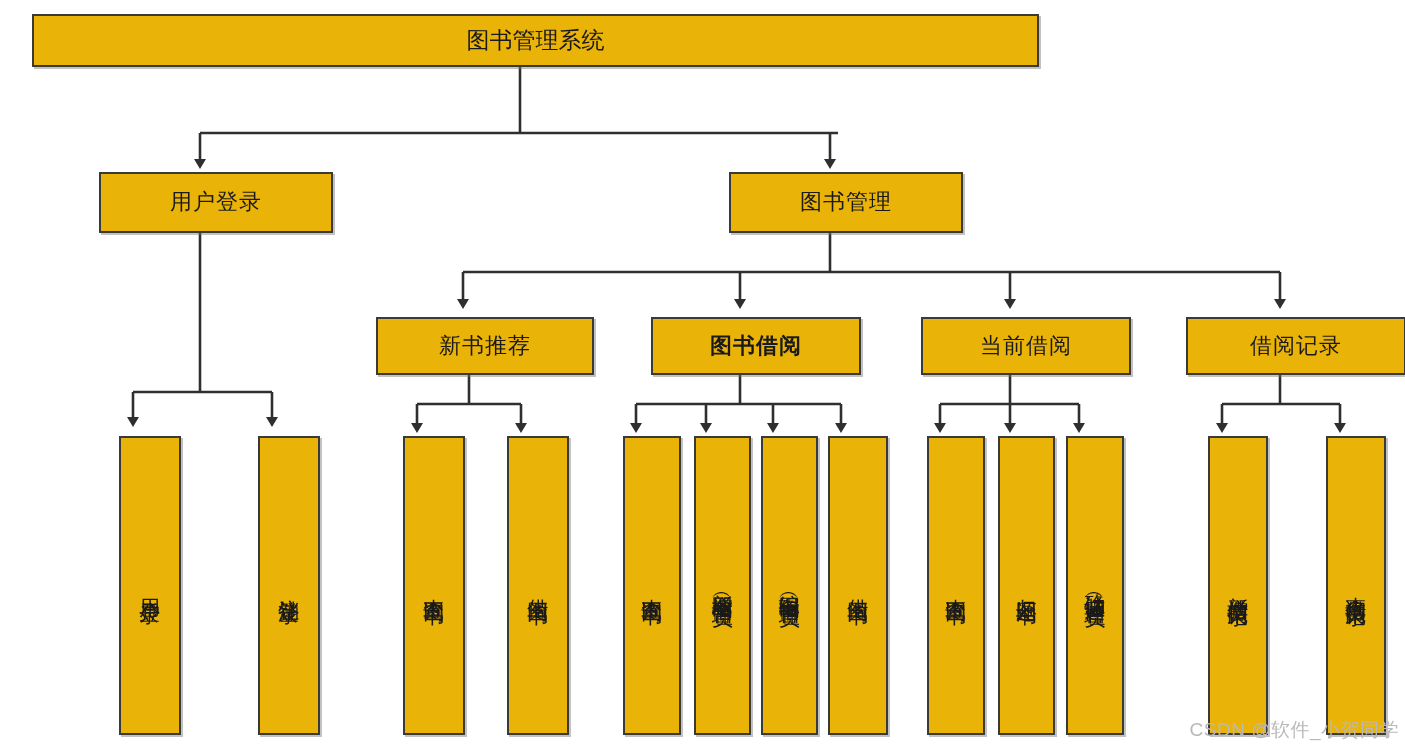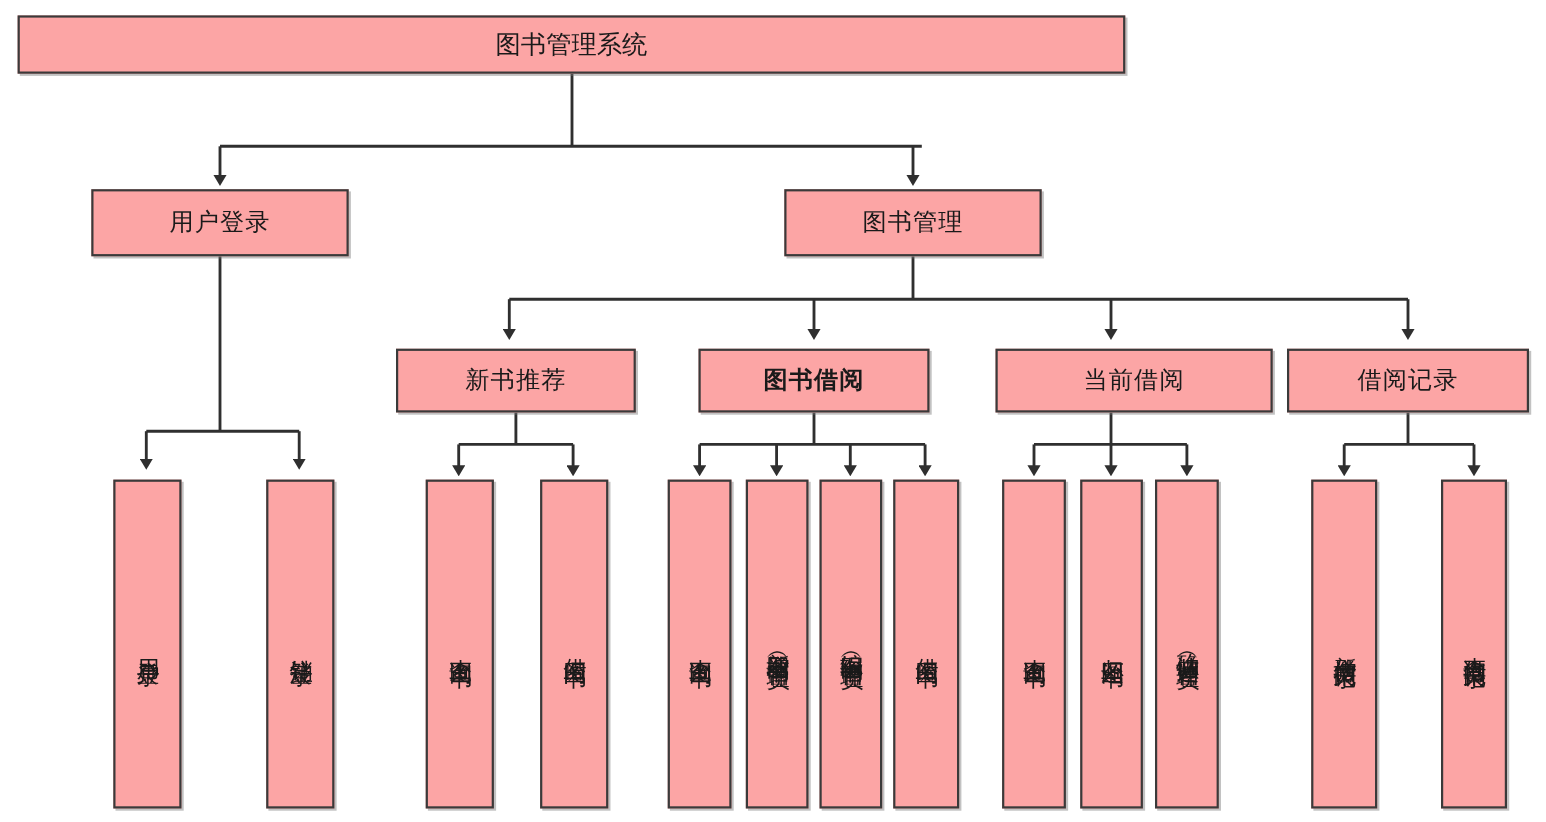--- a/index.html
+++ b/index.html
@@ -23,26 +23,27 @@
     left: 0;
     top: 0;
     width: 1405px;
     height: 747px;
     pointer-events: none;
   }
   .node {
     position: absolute;
     box-sizing: border-box;
     border: 2px solid #3a3a3a;
-    background: #fca5a5;
+    background: #eab308;
     display: flex;
     align-items: center;
     justify-content: center;
     color: #1a1a1a;
     box-shadow: 2px 2px 0 rgba(120,120,120,0.45);
+    margin-left: 16px;
   }
   .node.h {
     font-size: 22px;
     letter-spacing: 1px;
     line-height: 1.2;
   }
   .node.root {
     font-size: 23px;
   }
   .node.leaf {
@@ -136,21 +137,21 @@
   </div>
 
   <div class="node h" style="left:360px; top:317px; width:218px; height:58px;">
     <span>新书推荐</span>
   </div>
 
   <div class="node h" style="left:635px; top:317px; width:210px; height:58px;font-weight:bold;">
     <span>图书借阅</span>
   </div>
 
-  <div class="node h" style="left:905px; top:317px; width:252px; height:58px;">
+  <div class="node h" style="left:905px; top:317px; width:210px; height:58px;">
     <span>当前借阅</span>
   </div>
 
   <div class="node h" style="left:1170px; top:317px; width:220px; height:58px;text-align:center;">
     <span>借阅记录</span>
   </div>
 
   <div class="node leaf" style="left:103px; top:436px; width:62px; height:299px;">
     <span class="vlabel">用户登录</span>
   </div>
@@ -196,14 +197,15 @@
   </div>
 
   <div class="node leaf" style="left:1192px; top:436px; width:60px; height:299px;">
     <span class="vlabel">新增借阅记录</span>
   </div>
 
   <div class="node leaf" style="left:1310px; top:436px; width:60px; height:299px;">
     <span class="vlabel">查询借阅记录</span>
   </div>
 
+  <div class="watermark">CSDN @软件_小贺同学</div>
 
 </div>
 
 </body></html>

